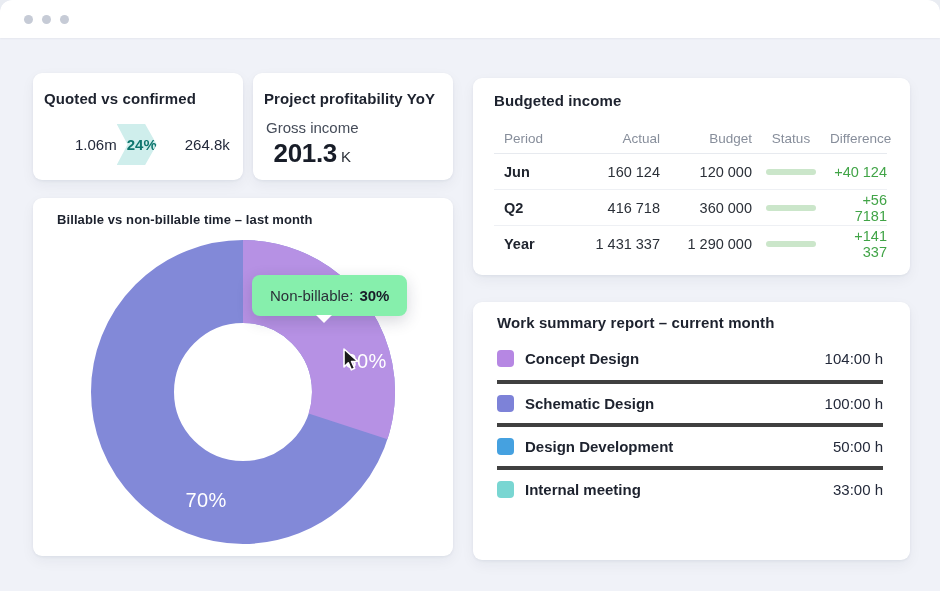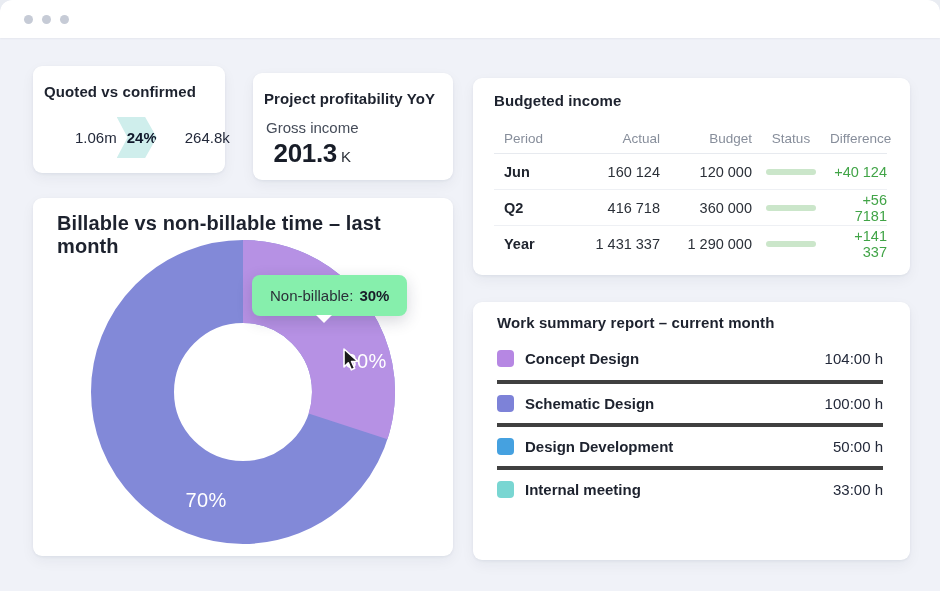--- a/index.html
+++ b/index.html
@@ -35,34 +35,34 @@
     background: #ffffff;
     border-radius: 9px;
     box-shadow: 0 1px 3px rgba(25,35,65,0.06), 0 5px 14px rgba(25,35,65,0.05);
   }
   .card-title {
     font-size: 15px; font-weight: 700; color: #1d222e;
     letter-spacing: 0.1px;
   }
 
   
-  .card-quoted { left: 33px; top: 66px; width: 192px; height: 107px; padding: 17px 24px 14px 11px; }
+  .card-quoted { left: 33px; top: 73px; width: 210px; height: 107px; padding: 17px 24px 14px 11px; }
   .quoted-row {
     margin-top: 17px;
     display: flex; align-items: center; justify-content: space-between;
     padding: 0 3px;
   }
   .quoted-value { font-size: 15px; color: #23293a; margin-left: 28px; }
   .quoted-badge {
     width: 64px; height: 41px;
     background: #cfeeec;
     clip-path: polygon(0 0, 71% 0, 100% 50%, 71% 100%, 0 100%, 27% 50%);
     display: flex; align-items: center; justify-content: center;
     padding-left: 10px;
-    font-size: 15px; font-weight: 700; color: #0f172a;
+    font-size: 15px; font-weight: 700; color: #0f766e;
   }
 
   
   .card-profit { left: 253px; top: 73px; width: 200px; height: 107px; padding: 17px 11px 14px 11px; }
   .profit-row { margin-top: 12px; display: flex; align-items: flex-end; gap: 16px; padding-left: 2px; }
   .profit-trend { display: flex; flex-direction: column; align-items: center; gap: 4px; }
   .tri-up {
     width: 0; height: 0;
     border-left: 14px solid transparent;
     border-right: 14px solid transparent;
@@ -211,21 +211,21 @@
         <span class="cell r">1 290 000</span>
         <span class="cell c">
             <span class="bar-track"><span class="bar-fill" style="width: 90%;"></span></span>
           </span>
         <span class="cell r diff">+141 337</span>
       </div>
     </div>
   </div>
 
   <div class="card card-donut">
-    <div class="card-title" style="font-size:20px">Billable vs non-billable time – last month</div>
+    <div class="card-title" style="font-size:13px">Billable vs non-billable time – last month</div>
 
     <div class="donut-wrap">
       <svg width="340" height="340" viewBox="0 0 340 340">
         <circle id="donut-base" cx="170" cy="170" r="110.5" fill="none" stroke-width="83" stroke="#8289d8"></circle>
         <circle id="donut-arc" cx="170" cy="170" r="110.5" fill="none" stroke-width="83" transform="rotate(-90 170 170)" stroke="#b691e4" stroke-dasharray="208.28759293300328 694.2919764433443"></circle>
       </svg>
       <span class="donut-label donut-label-30">30%</span>
       <span class="donut-label donut-label-70">70%</span>
     </div>
 

